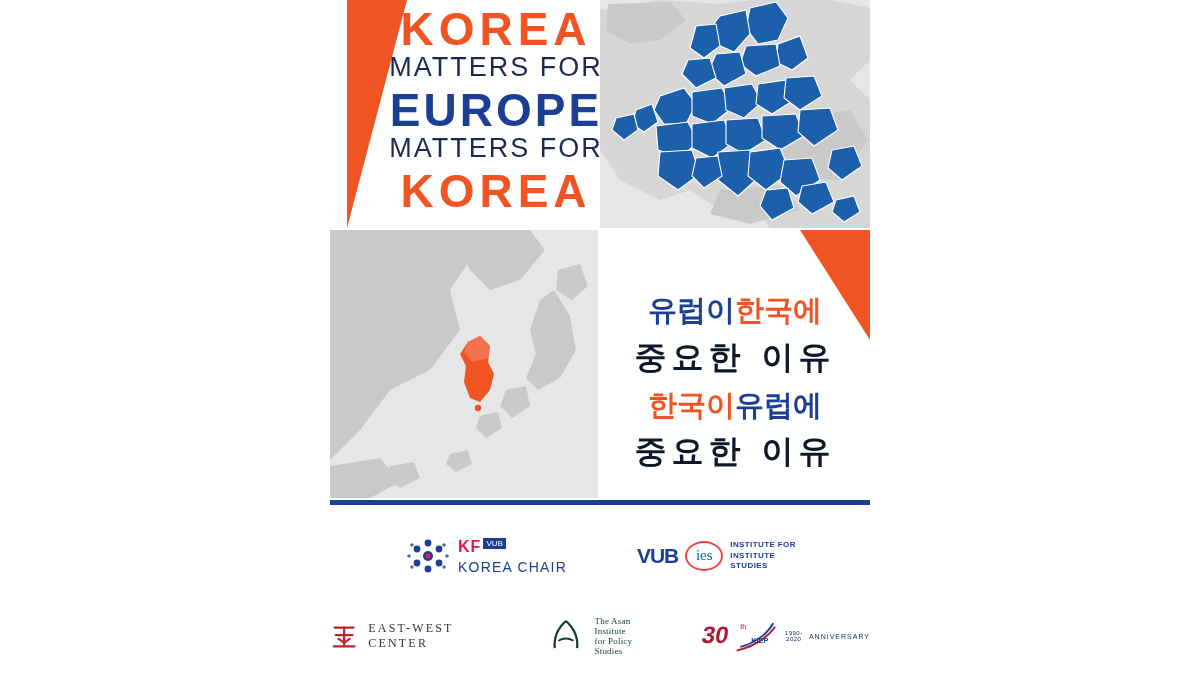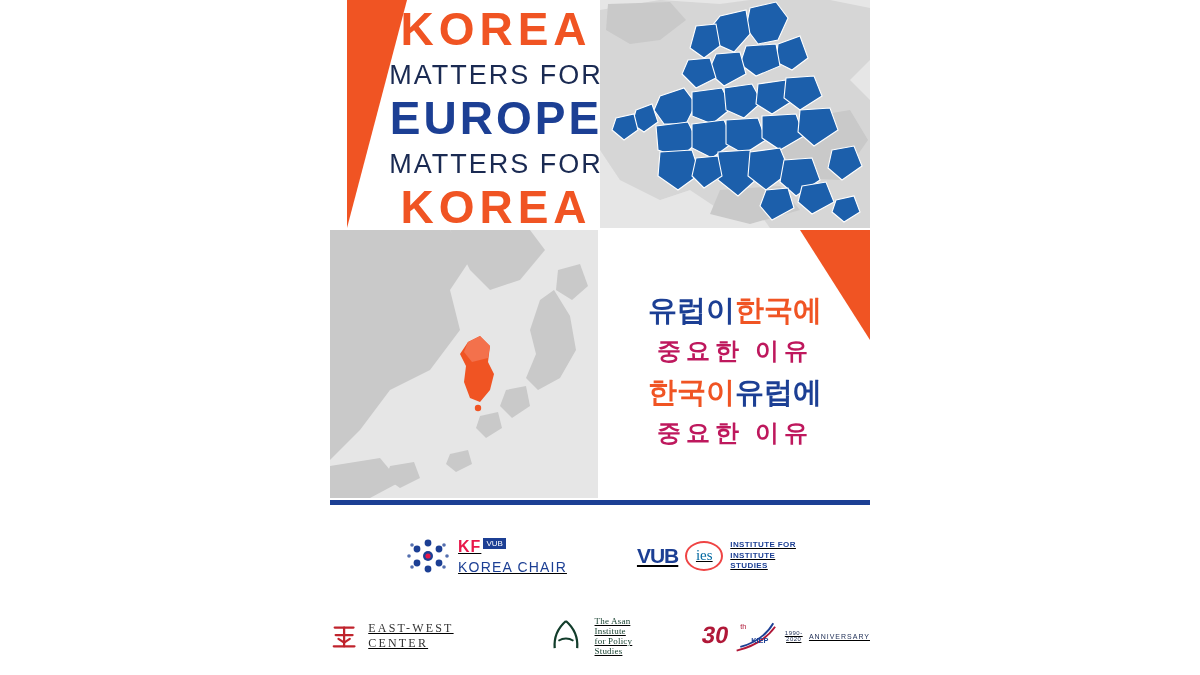--- a/index.html
+++ b/index.html
@@ -80,40 +80,40 @@
     font-weight: bold;
     letter-spacing: 3px;
     color: #1c3f94;
     font-family: "Liberation Sans", sans-serif;
   }
   .t-matters {
     font-size: 27px;
     letter-spacing: 2px;
     color: #1a2a52;
     font-family: "Liberation Sans", sans-serif;
-    margin: 10px 0 6px 0;
+    margin: 2px 0 6px 0;
   }
 
   
   .eu-map { position: absolute; left: 0; top: 0; width: 270px; height: 228px; }
 
   
   .kr-map { position: absolute; left: 0; top: 0; width: 268px; height: 268px; }
 
   
   .hangul-block {
     position: absolute;
     left: 0;
     top: 58px;
     width: 270px;
     text-align: center;
     font-family: "DejaVu Sans", sans-serif;
   }
   .h-line { font-size: 29px; font-weight: bold; line-height: 1.55; white-space: nowrap; }
-  .h-line2, .h-line4 { font-weight: bold; letter-spacing: 5px; color: #be185d; font-size: 24px; font-family: Liberation Serif, serif; }
+  .h-line2, .h-line4 { font-weight: bold; letter-spacing: 5px; color: #0f172a; font-size: 32px; }
   .h-blue { color: #1c3f94; }
   .h-orange { color: #f05423; text-align: right; }
 
   
   .rule {
     position: absolute;
     left: 0;
     top: 500px;
     width: 540px;
     height: 5px;
@@ -130,21 +130,21 @@
   }
   .logo-row {
     display: flex;
     justify-content: center;
     align-items: center;
     width: 540px;
   }
   .logo-row-1 { height: 82px; gap: 70px; }
   .logo-row-2 { height: 78px; gap: 40px; }
 
-  .logo { display: flex; align-items: center; text-decoration: underline; }
+  .logo { display: flex; align-items: center; }
 
   
   .kf-text { margin-left: 6px; }
   .kf-top { font-size: 16px; font-weight: bold; color: #e8174a; letter-spacing: 1px; line-height: 1; }
   .kf-vub {
     display: inline-block; background: #1c3f94; color: #fff;
     font-size: 8px; padding: 1px 3px; vertical-align: top; margin-left: 2px;
   }
   .kf-bottom { font-size: 14px; color: #1c3f94; letter-spacing: 1.2px; margin-top: 3px; }
 

